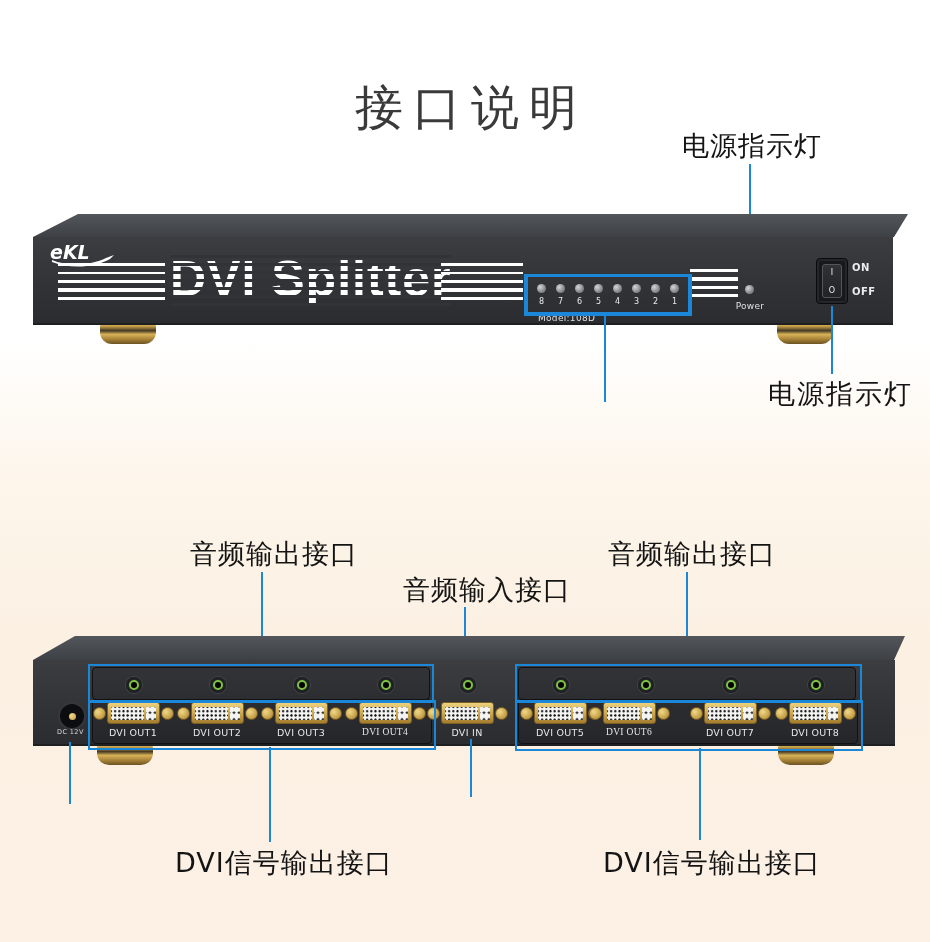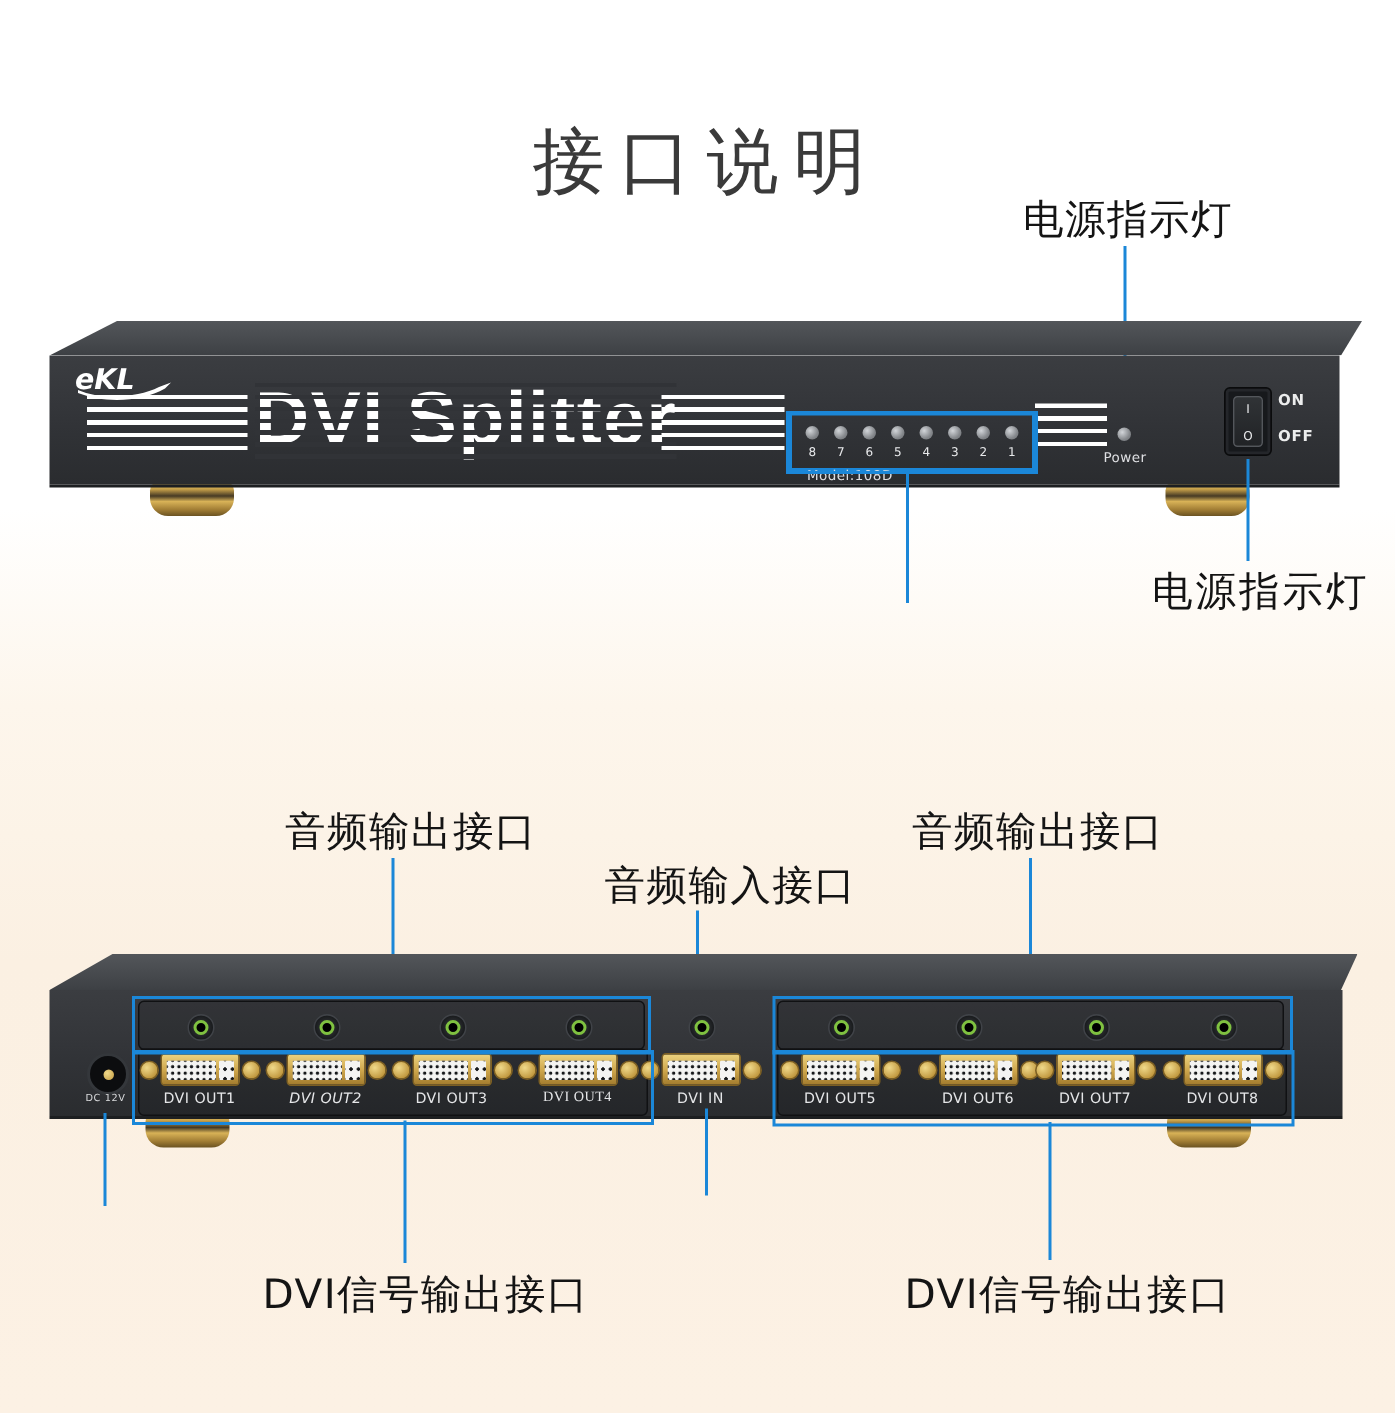--- a/index.html
+++ b/index.html
@@ -193,21 +193,21 @@
       <div class="dvi-conn">
           <span class="wing"></span>
           <span class="conn-body">
             <span class="pin-grid"></span>
             <span class="pin-sq"></span>
           </span>
           <span class="wing"></span>
         </div>
       <div class="port-label">DVI OUT1</div>
     </div>
-    <div class="dvi-port" style="left:184px;top:42px;font-style:italic;">
+    <div class="dvi-port" style="left:184px;top:42px;">
       <div class="dvi-conn">
           <span class="wing"></span>
           <span class="conn-body">
             <span class="pin-grid"></span>
             <span class="pin-sq"></span>
           </span>
           <span class="wing"></span>
         </div>
       <div class="port-label">DVI OUT2</div>
     </div>
@@ -248,21 +248,21 @@
       <div class="dvi-conn">
           <span class="wing"></span>
           <span class="conn-body">
             <span class="pin-grid"></span>
             <span class="pin-sq"></span>
           </span>
           <span class="wing"></span>
         </div>
       <div class="port-label">DVI OUT5</div>
     </div>
-    <div class="dvi-port" style="left:619px;top:42px;">
+    <div class="dvi-port" style="left:596px;top:42px;font-family:Liberation Serif, serif;">
       <div class="dvi-conn">
           <span class="wing"></span>
           <span class="conn-body">
             <span class="pin-grid"></span>
             <span class="pin-sq"></span>
           </span>
           <span class="wing"></span>
         </div>
       <div class="port-label">DVI OUT6</div>
     </div>

